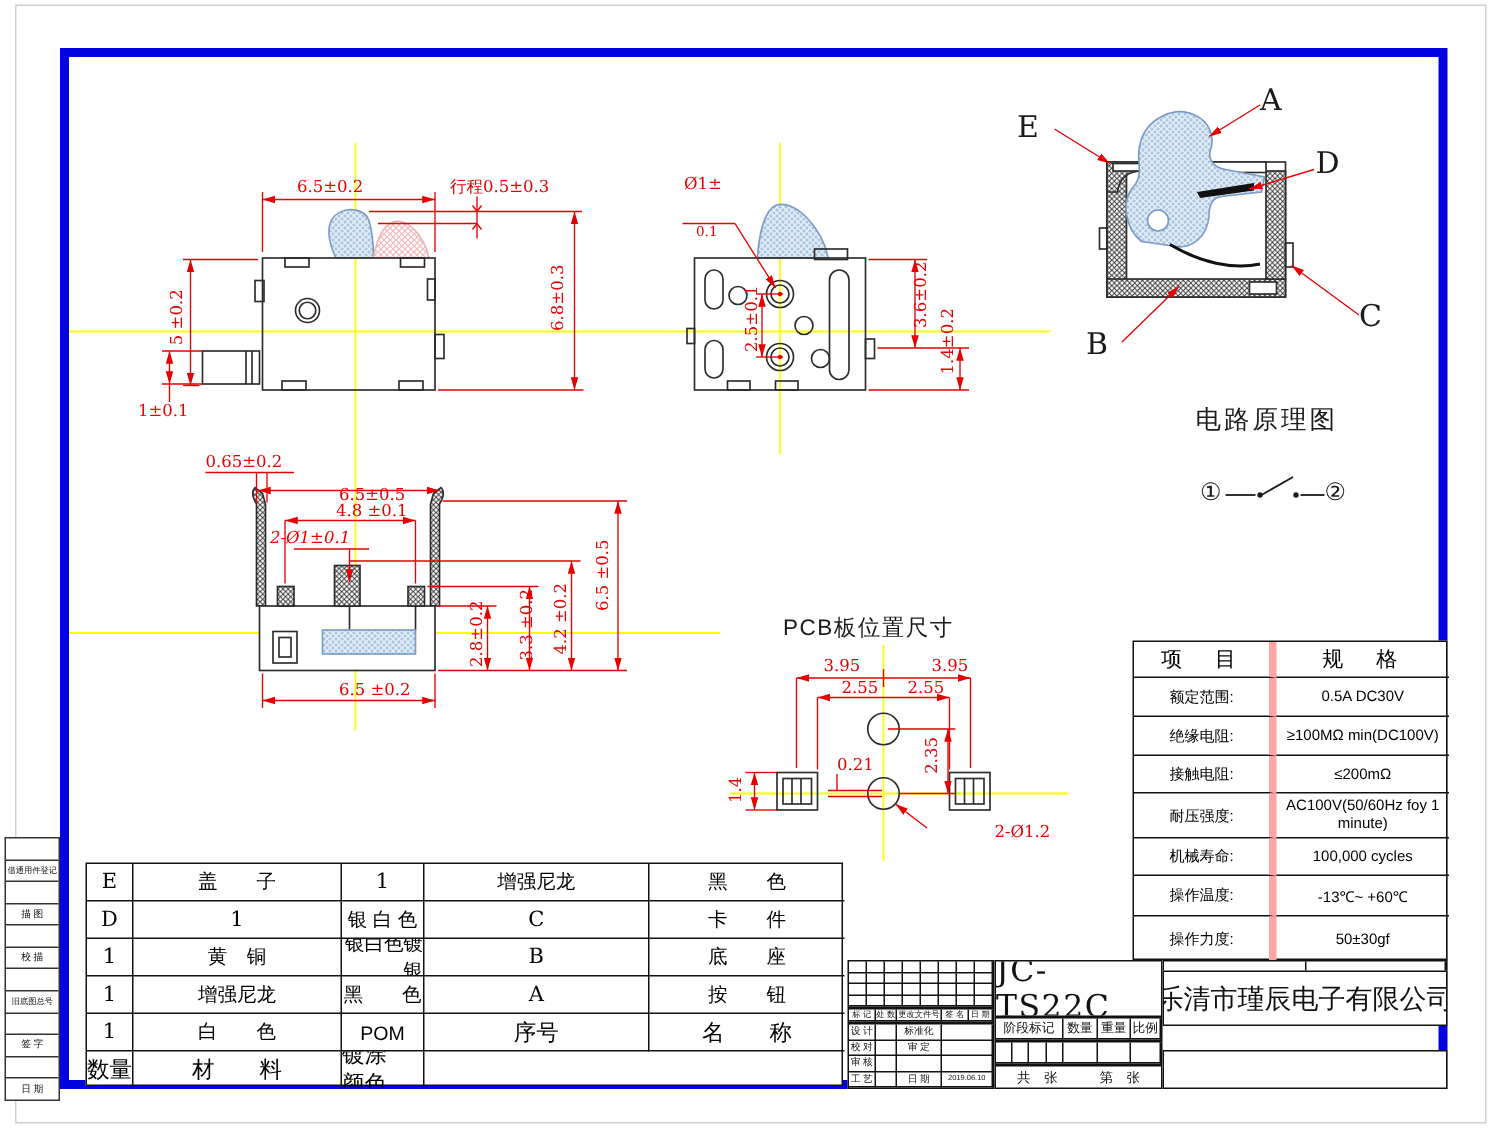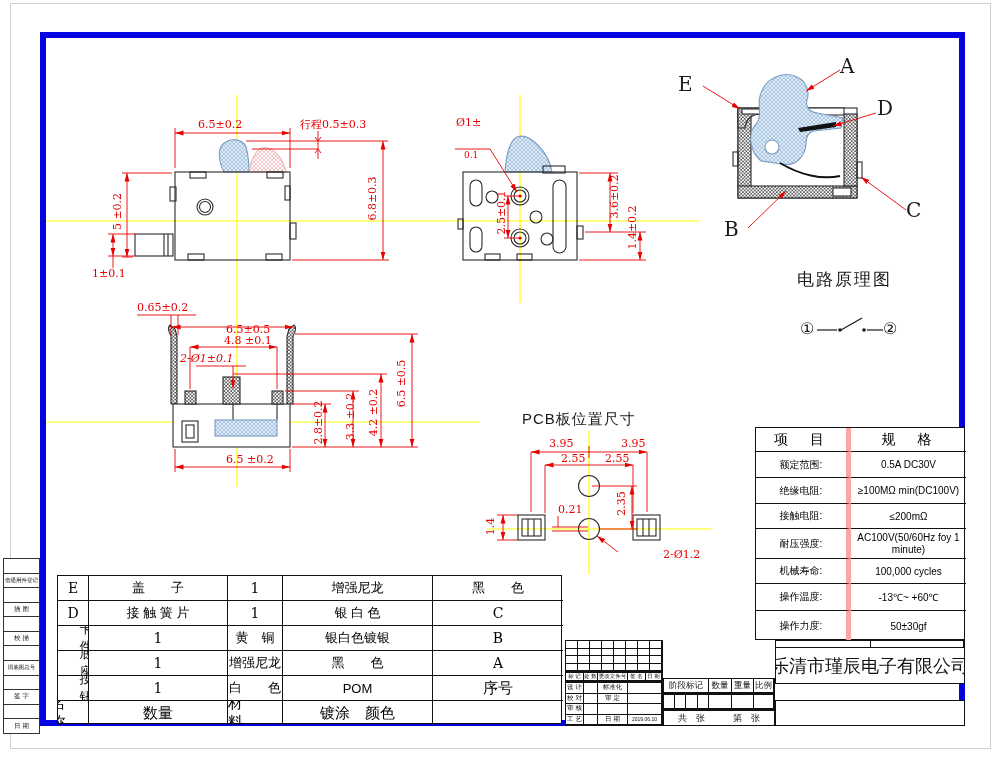--- a/index.html
+++ b/index.html
@@ -312,21 +312,20 @@
     <div class="cell">50±30gf</div>
   </div>
 
   <div class="pt">
     <div class="cell pid">E</div>
     <div class="cell pname">盖　　子</div>
     <div class="cell pid">1</div>
     <div class="cell pname">增强尼龙</div>
     <div class="cell pname">黑　　色</div>
     <div class="cell pid">D</div>
-    <div class="cell pname">接 触 簧 片</div>
     <div class="cell pid">1</div>
     <div class="cell pname">银 白 色</div>
     <div class="cell pid">C</div>
     <div class="cell pname">卡　　件</div>
     <div class="cell pid">1</div>
     <div class="cell pname">黄　铜</div>
     <div class="cell pname">银白色镀银</div>
     <div class="cell pid">B</div>
     <div class="cell pname">底　　座</div>
     <div class="cell pid">1</div>
@@ -411,20 +410,23 @@
       <div></div>
     <div>审 核</div>
       <div></div>
     <div></div>
       <div></div>
     <div>工 艺</div>
       <div></div>
     <div>日 期</div>
     <div style="font-size:5px;">2019.06.10</div>
   </div>
+  <div class="tbbox cell" style="left:663px;top:640px;width:112px;height:38px;font:21px 'DejaVu Serif',serif;letter-spacing:1px;color:#111;">
+    <span>JC-TS22C</span>
+  </div>
   <div class="tbbox grid" style="left:663px;top:678px;width:112px;height:16px;grid-template-columns:45px 23px 22px 20px;font-size:8.5px;">
     <div>阶段标记</div>
     <div>数量</div>
     <div>重量</div>
     <div>比例</div>
   </div>
   <div class="tbbox grid" style="left:663px;top:694px;width:112px;height:16px;grid-template-columns:11px 11px 12px 11px 23px 22px 20px;">
     <div></div>
       <div></div>
       <div></div>

